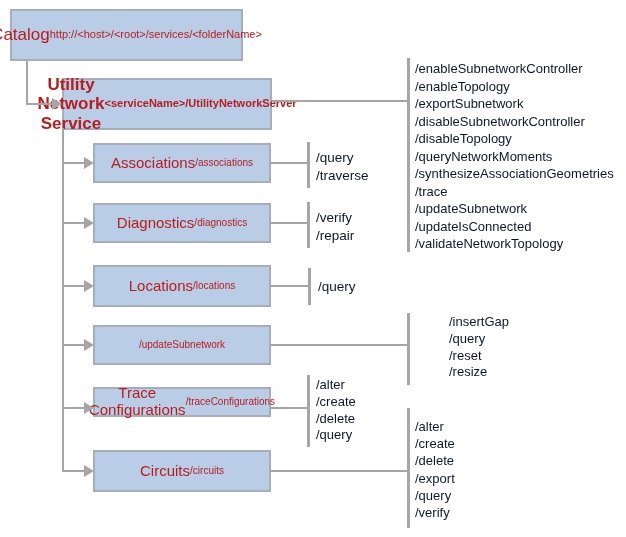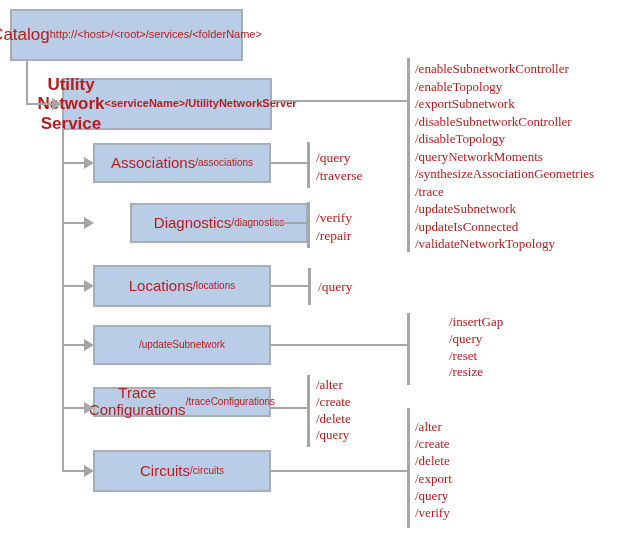--- a/index.html
+++ b/index.html
@@ -16,21 +16,21 @@
   }
   .node .node-title{line-height:1.12;}
   .node .node-subtitle{line-height:1.2;}
   .node.lg .node-title{font-size:17px;}
   .node.lg .node-subtitle{font-size:11px;}
   .node.sm .node-title{font-size:15px;}
   .node.sm .node-subtitle{font-size:10px;}
   #box-catalog{left:10px;top:9px;width:233px;height:52px;}
   #box-uns{left:62px;top:78px;width:210px;height:52px;font-weight:bold;}
   #box-associations{left:93px;top:143px;width:178px;height:40px;}
-  #box-diagnostics{left:93px;top:203px;width:178px;height:40px;margin-left:37px;}
+  #box-diagnostics{left:93px;top:203px;width:178px;height:40px;}
   #box-locations{left:93px;top:265px;width:178px;height:42px;}
   #box-unit{left:93px;top:325px;width:178px;height:40px;}
   #box-trace{left:93px;top:387px;width:178px;height:30px;}
   #box-circuits{left:93px;top:450px;width:178px;height:42px;}
   
   .hline{position:absolute;height:2px;background:#a6a6a6;}
   .vline{position:absolute;width:2px;background:#a6a6a6;}
   .vbar{position:absolute;width:3px;background:#a6a6a6;}
   .arrow-right{
     position:absolute;width:0;height:0;
@@ -59,21 +59,21 @@
   #h-circ{left:271px;top:470px;width:137px;}
   
   #bar-uns{left:407px;top:58px;height:194px;}
   #bar-assoc{left:307px;top:142px;height:46px;}
   #bar-diag{left:307px;top:202px;height:46px;}
   #bar-loc{left:308px;top:268px;height:37px;}
   #bar-unit{left:407px;top:313px;height:72px;}
   #bar-trace{left:307px;top:375px;height:72px;}
   #bar-circ{left:407px;top:408px;height:120px;}
   
-  .ops{position:absolute;color:#b91c1c;font-size:13px;white-space:nowrap;font-family:Liberation Serif, serif;}
+  .ops{position:absolute;color:#0f172a;font-size:13px;white-space:nowrap;}
   #ops-uns{left:415px;top:60px;line-height:17.5px;}
   #ops-assoc{left:316px;top:149px;line-height:17.5px;font-size:13.5px;}
   #ops-diag{left:316px;top:209px;line-height:17.5px;font-size:13.5px;}
   #ops-loc{left:318px;top:278px;line-height:17.5px;font-size:13.5px;}
   #ops-unit{left:415px;top:314px;line-height:16.8px;margin-left:34px;}
   #ops-trace{left:316px;top:377px;line-height:16.8px;}
   #ops-circ{left:415px;top:418px;line-height:17.2px;}
 </style>
 </head>
 <body>

